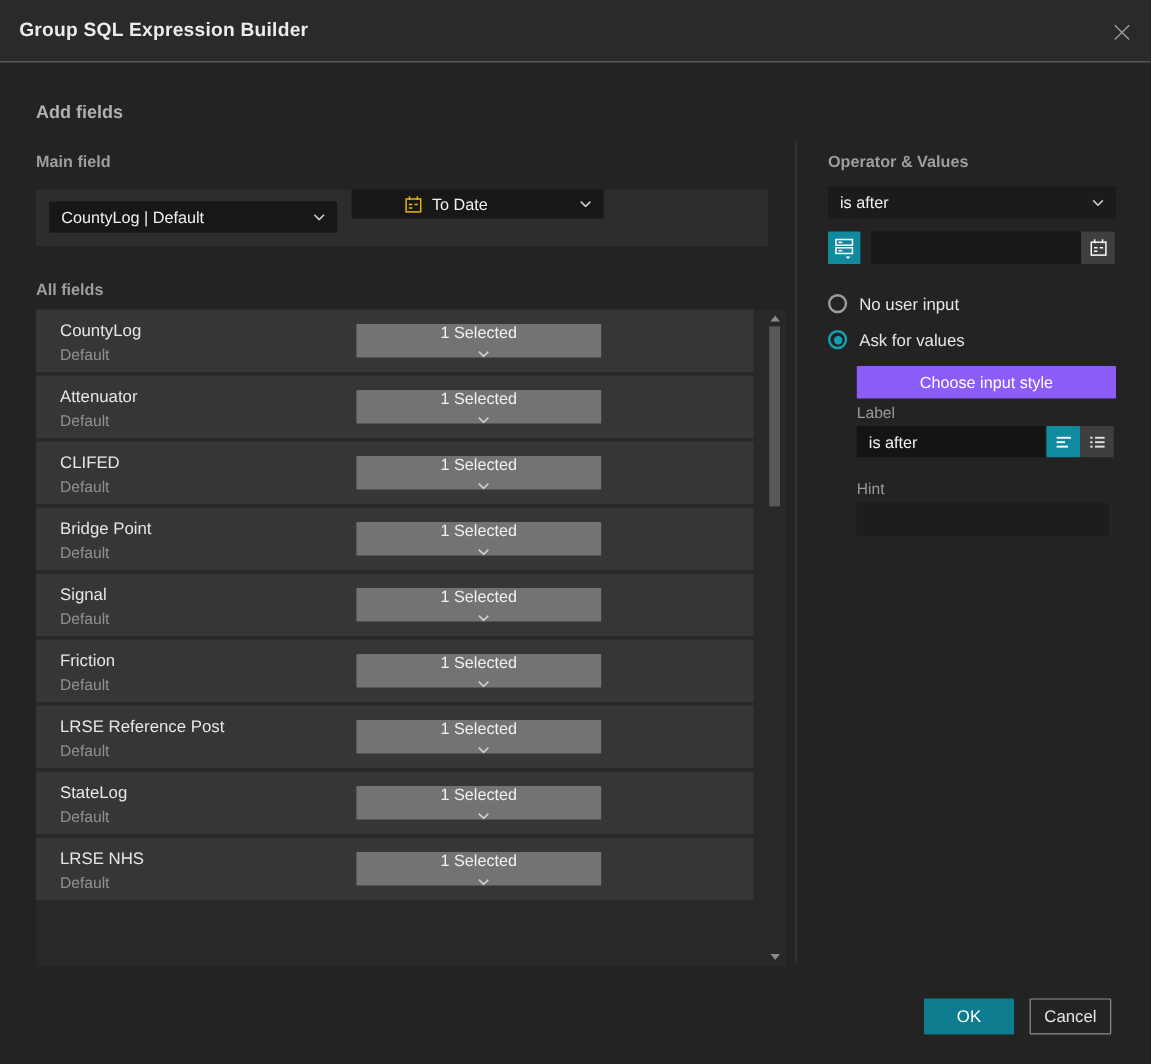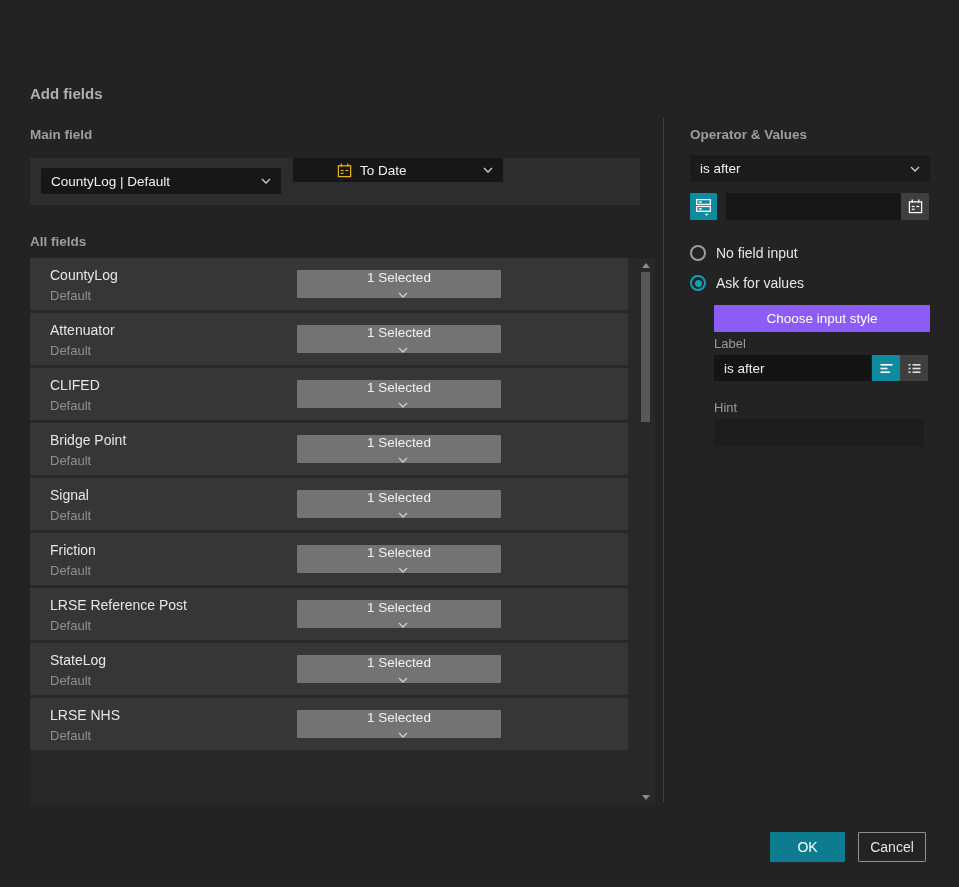--- a/index.html
+++ b/index.html
@@ -85,20 +85,28 @@
     background: transparent; border: 1px solid #8f8f8f; color: #e5e5e5;
     font-size: 14px; font-family: "Liberation Sans", sans-serif; cursor: pointer;
     display: flex; align-items: center; justify-content: center; border-radius: 1px;
   }
 </style>
 </head>
 <body>
 
 <div id="dialog">
 
+  <div class="hdr">
+    <div class="hdr-title">Group SQL Expression Builder</div>
+    <div class="close-btn">
+      <svg width="18" height="18" viewBox="0 0 18 18">
+        <path d="M3 3 L15 15 M15 3 L3 15" stroke="#9a9a9a" stroke-width="1.2" fill="none"></path>
+      </svg>
+    </div>
+  </div>
 
   <div class="section-title" style="left:30px; top:85px;">Add fields</div>
 
   <div class="sub-label" style="left:30px; top:127px;">Main field</div>
 
   <div class="main-field-box">
     <div class="select" style="left:11px; top:10px; width:240px; height:26px;gap:16px;">
       <span class="sel-text">CountyLog | Default</span>
       <span class="chev">
         <svg width="10" height="6" viewBox="0 0 10 6">
@@ -273,21 +281,21 @@
       <line x1="4.5" y1="0.5" x2="4.5" y2="4" stroke="#ffffff" stroke-width="1.3"></line>
       <line x1="11.5" y1="0.5" x2="11.5" y2="4" stroke="#ffffff" stroke-width="1.3"></line>
       <line x1="4" y1="8" x2="7" y2="8" stroke="#ffffff" stroke-width="1.3"></line>
       <line x1="9" y1="8" x2="12" y2="8" stroke="#ffffff" stroke-width="1.3"></line>
       <line x1="4" y1="11" x2="7" y2="11" stroke="#ffffff" stroke-width="1.3"></line>
     </svg>
   </button>
 
   <div class="radio-row" style="top:245px;">
     <span class="radio-circle"></span>
-    <span class="radio-label">No field input</span>
+    <span class="radio-label">No user input</span>
   </div>
   <div class="radio-row" style="top:275px;">
     <span class="radio-circle checked"></span>
     <span class="radio-label">Ask for values</span>
   </div>
 
   <button class="primary-btn" style="left:714px; top:305px; width:216px; height:27px;">Choose input style</button>
 
   <div class="small-label" style="left:714px; top:336px;">Label</div>
   <input class="text-input" style="left: 714px; top: 355px; width: 157px; height: 26px; background: rgb(20, 20, 20);" value="is after">

